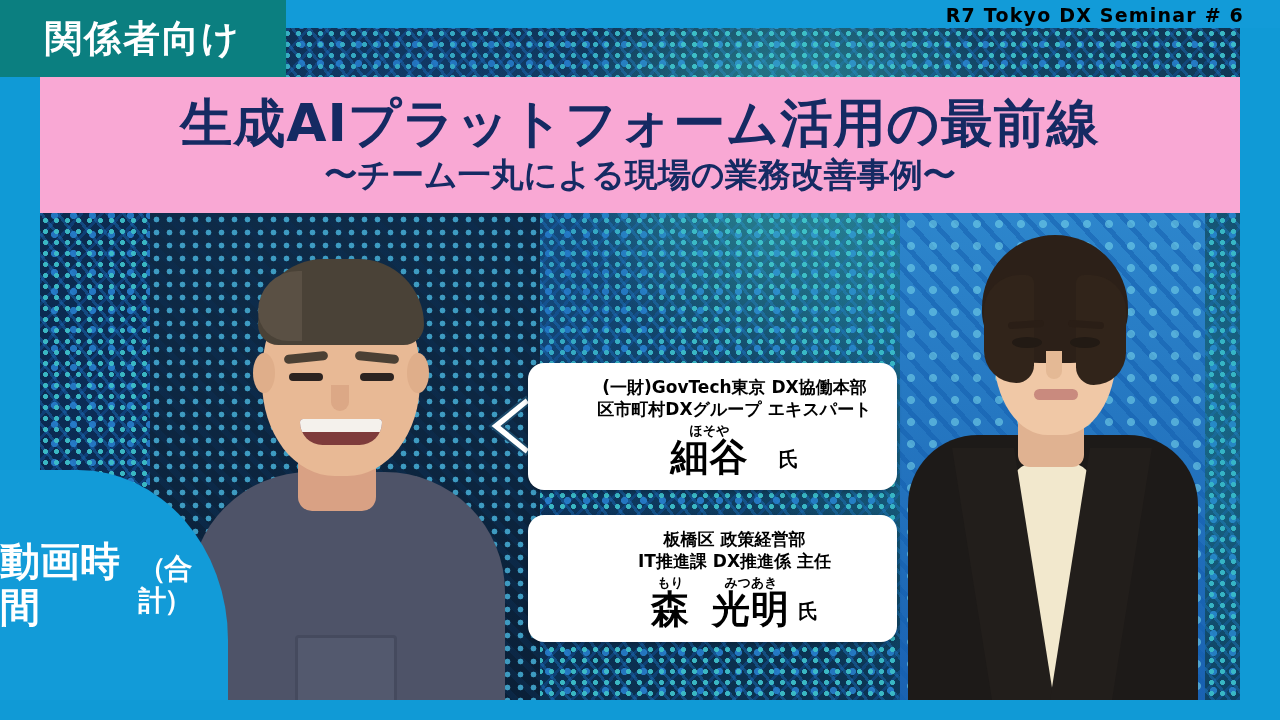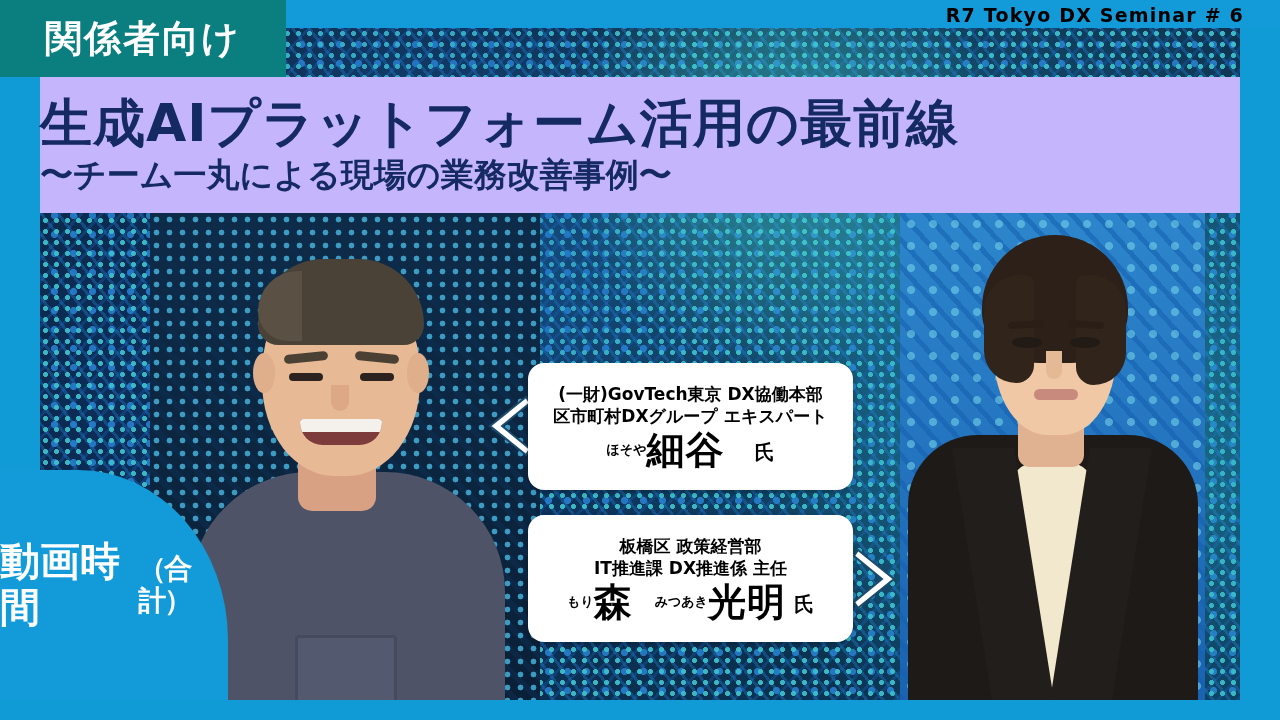--- a/index.html
+++ b/index.html
@@ -55,22 +55,22 @@
   
   .seminar-tag{
     position:absolute;right:36px;top:1px;height:27px;
     display:flex;align-items:center;
     color:#000000;font-weight:bold;font-size:19px;letter-spacing:1.2px;
     font-family:"DejaVu Sans","Liberation Sans",sans-serif;
   }
 
   
   .title-band{
-    position:absolute;left:40px;top:77px;width:1200px;height:136px;background:#c4b5fd;
-    display:flex;flex-direction:column;align-items:flex-start;justify-content:center;
+    position:absolute;left:40px;top:77px;width:1200px;height:136px;background:#f9a8d4;
+    display:flex;flex-direction:column;align-items:center;justify-content:center;
   }
   .title-main{
     color:#152a63;font-weight:bold;font-size:52px;line-height:1.06;letter-spacing:1px;
     font-family:"DejaVu Sans","Liberation Sans",sans-serif;white-space:nowrap;
   }
   .title-sub{
     color:#152a63;font-weight:bold;font-size:33px;line-height:1.1;margin-top:6px;
     font-family:"DejaVu Sans","Liberation Sans",sans-serif;white-space:nowrap;
   }
 
@@ -141,26 +141,27 @@
   .dur-l1{font-size:40px;line-height:1.14;letter-spacing:0px;}
   .dur-l2{font-size:28px;line-height:1.14;letter-spacing:-2px;}
   .dur-l3{font-size:52px;line-height:1.1;margin-top:2px;}
 
   
   .speaker-card{
     position:absolute;background:#ffffff;border-radius:16px;
     display:flex;flex-direction:column;align-items:center;justify-content:center;
     font-family:"DejaVu Sans","Liberation Sans",sans-serif;color:#000000;
     box-shadow:0 2px 5px rgba(0,0,0,.25);
+    padding-left:44px;
   }
   .card-1{left:528px;top:363px;width:325px;height:127px;}
   .card-2{left:528px;top:515px;width:325px;height:127px;}
   .aff-line{font-size:17px;font-weight:bold;line-height:1.28;white-space:nowrap;}
   .name-row{display:flex;align-items:flex-end;justify-content:center;margin-top:4px;}
-  .name-unit{display:flex;flex-direction:row;align-items:center;}
+  .name-unit{display:flex;flex-direction:column;align-items:center;}
   .furi{font-size:13px;font-weight:bold;line-height:1;margin-bottom:1px;}
   .kanji{font-size:38px;font-weight:bold;line-height:1;letter-spacing:1px;}
   .name-gap{width:22px;}
   .honorific{font-size:20px;font-weight:bold;margin-left:8px;padding-bottom:3px;}
 
   
   .chev{position:absolute;}
   .chev svg{display:block;}
   .chev-left{left:486px;top:395px;}
   .chev-right{left:852px;top:548px;}

